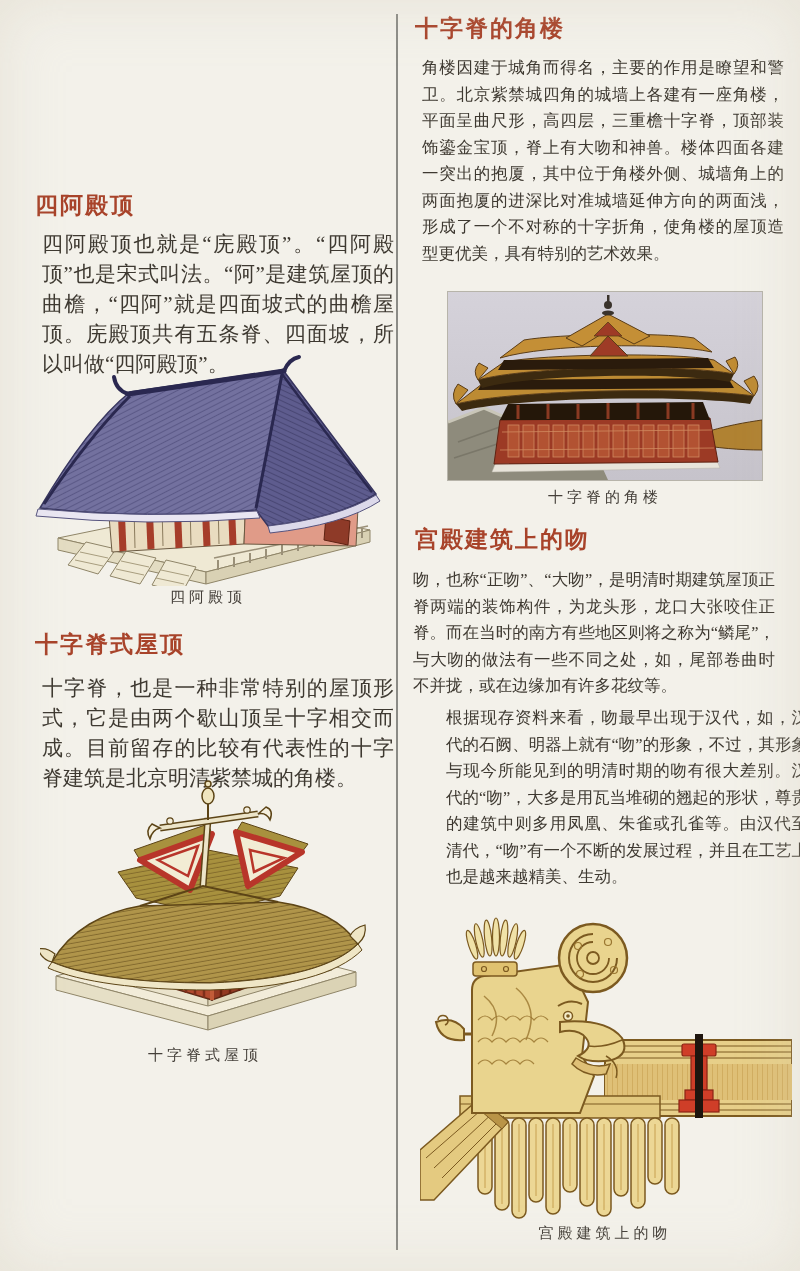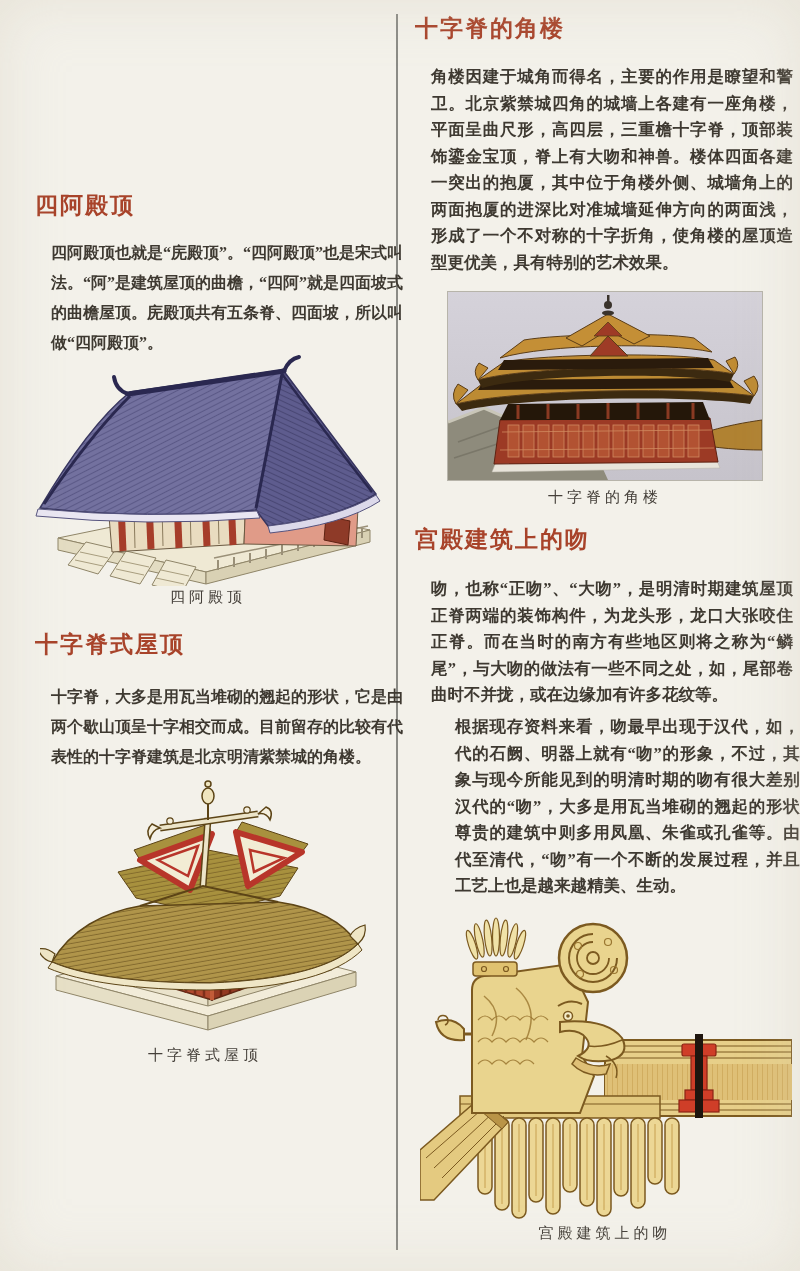--- a/index.html
+++ b/index.html
@@ -3,22 +3,22 @@
 <meta charset="utf-8">
 <style>
   html,body{margin:0;padding:0;background:#e8e6df;}
   .page{position:relative;width:800px;height:1271px;background:#f3f1ea;overflow:hidden;
         font-family:"Liberation Serif","DejaVu Serif",serif;color:#3e3931;}
   .page::after{content:"";position:absolute;inset:0;pointer-events:none;
         box-shadow:inset 0 0 60px rgba(210,200,180,.35);}
   .divider{position:absolute;left:396px;top:14px;width:2px;height:1236px;background:#8b8b86;}
   h2{position:absolute;margin:0;font-family:"Liberation Sans","DejaVu Sans",sans-serif;
      font-weight:bold;font-size:23px;letter-spacing:2px;color:#a8432a;white-space:nowrap;}
-  p.body{position:absolute;margin:16px;text-align:justify;font-weight:bold;}
-  .lcol p.body{width:352px;font-size:16px;line-height:30px;}
+  p.body{position:absolute;margin:7px;text-align:justify;}
+  .lcol p.body{width:352px;font-size:21px;line-height:30px;}
   .rcol p.body{width:362px;font-size:16.5px;line-height:26.5px;}
   .caption{position:absolute;margin:0;text-align:center;font-size:15px;letter-spacing:4px;
      color:#45403a;}
   figure{position:absolute;margin:0;}
   svg{display:block;}
   .photo-frame{outline:1px solid #b7b4aa;}
 </style>
 </head>
 <body>
 
@@ -108,21 +108,21 @@
           <path d="M102,50 Q60,92 16,158" stroke="#2a2850" stroke-width="3" fill="none"></path>
           <path d="M254,28 Q240,100 228,162" stroke="#2a2850" stroke-width="3" fill="none"></path>
           <path d="M254,28 Q300,90 344,146" stroke="#2a2850" stroke-width="2.5" fill="none"></path>
         </g>
       </svg>
       <figcaption class="caption" style="left:0;top:242px;width:360px;">四阿殿顶</figcaption>
     </figure>
 
     <h2 style="left:35px;top:629px;">十字脊式屋顶</h2>
 
-    <p class="body" style="left:35px;top:666px;">十字脊，大多是用瓦当堆砌的翘起的形状，它是由两个歇山顶呈十字相交而成。目前留存的比较有代表性的十字脊建筑是北京明清紫禁城的角楼。</p>
+    <p class="body" style="left:35px;top:666px;">十字脊，也是一种非常特别的屋顶形式，它是由两个歇山顶呈十字相交而成。目前留存的比较有代表性的十字脊建筑是北京明清紫禁城的角楼。</p>
 
     <figure style="left:40px;top:764px;">
       <svg width="330" height="278" viewBox="0 0 330 278">
         <defs>
           <pattern id="ho1" patternUnits="userSpaceOnUse" width="4.5" height="5" patternTransform="rotate(80)">
             <line x1="2.2" y1="0" x2="2.2" y2="5" stroke="#6b5320" stroke-width="1"></line>
           </pattern>
         </defs>
 
         <g>
@@ -274,21 +274,21 @@
         <path d="M146,44 L160,30 L174,44 Z" fill="#9e3b26" stroke="#5a3c16" stroke-width="0.8"></path>
         <ellipse cx="160" cy="21" rx="6" ry="2.5" fill="#3a332c"></ellipse>
         <circle cx="160" cy="13" r="4" fill="#3a332c"></circle>
         <rect x="159" y="3" width="2.5" height="8" fill="#3a332c"></rect>
       </svg>
       <figcaption class="caption" style="left:-33px;top:196px;width:380px;">十字脊的角楼</figcaption>
     </figure>
 
     <h2 style="left:415px;top:524px;">宫殿建筑上的吻</h2>
 
-    <p class="body" style="left:415px;top:560px;">吻，也称“正吻”、“大吻”，是明清时期建筑屋顶正脊两端的装饰构件，为龙头形，龙口大张咬住正脊。而在当时的南方有些地区则将之称为“鳞尾”，与大吻的做法有一些不同之处，如，尾部卷曲时不并拢，或在边缘加有许多花纹等。</p>
+    <p class="body" style="left:406px;top:560px;">吻，也称“正吻”、“大吻”，是明清时期建筑屋顶正脊两端的装饰构件，为龙头形，龙口大张咬住正脊。而在当时的南方有些地区则将之称为“鳞尾”，与大吻的做法有一些不同之处，如，尾部卷曲时不并拢，或在边缘加有许多花纹等。</p>
 
     <p class="body" style="left:439px;top:698px;">根据现存资料来看，吻最早出现于汉代，如，汉代的石阙、明器上就有“吻”的形象，不过，其形象与现今所能见到的明清时期的吻有很大差别。汉代的“吻”，大多是用瓦当堆砌的翘起的形状，尊贵的建筑中则多用凤凰、朱雀或孔雀等。由汉代至清代，“吻”有一个不断的发展过程，并且在工艺上也是越来越精美、生动。</p>
 
     <figure style="left:420px;top:898px;">
       <svg width="372" height="322" viewBox="0 0 372 322">
         <defs>
           <pattern id="hv" patternUnits="userSpaceOnUse" width="5" height="8">
             <line x1="2.5" y1="0" x2="2.5" y2="8" stroke="#c7a050" stroke-width="1"></line>
           </pattern>
         </defs>

